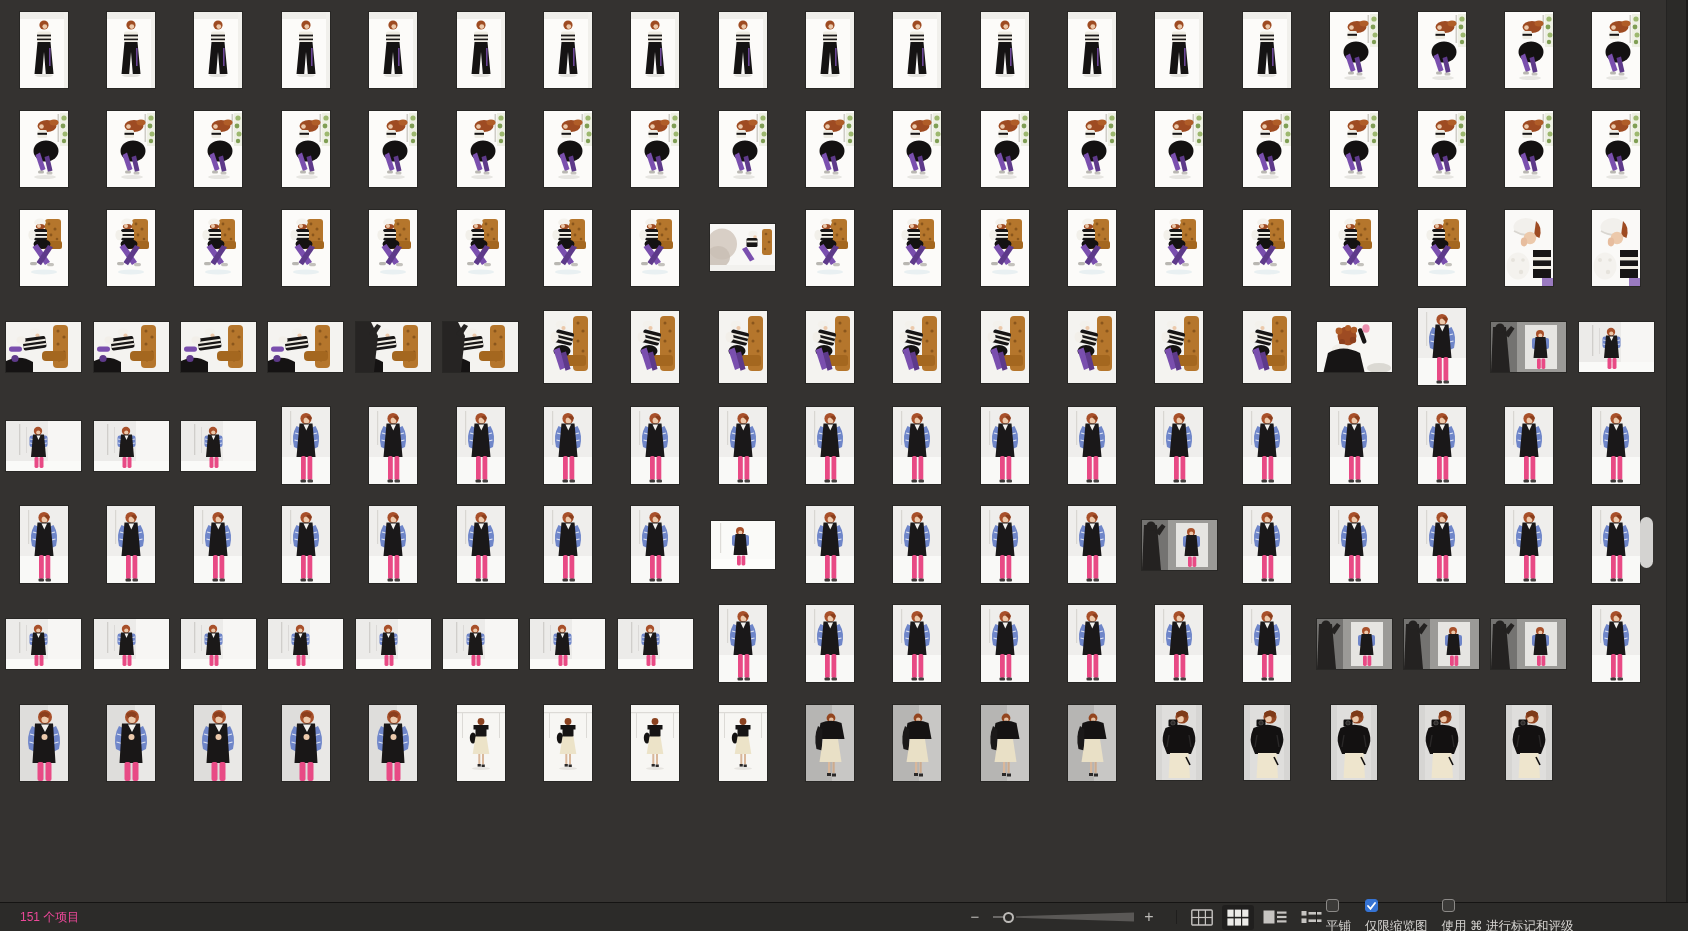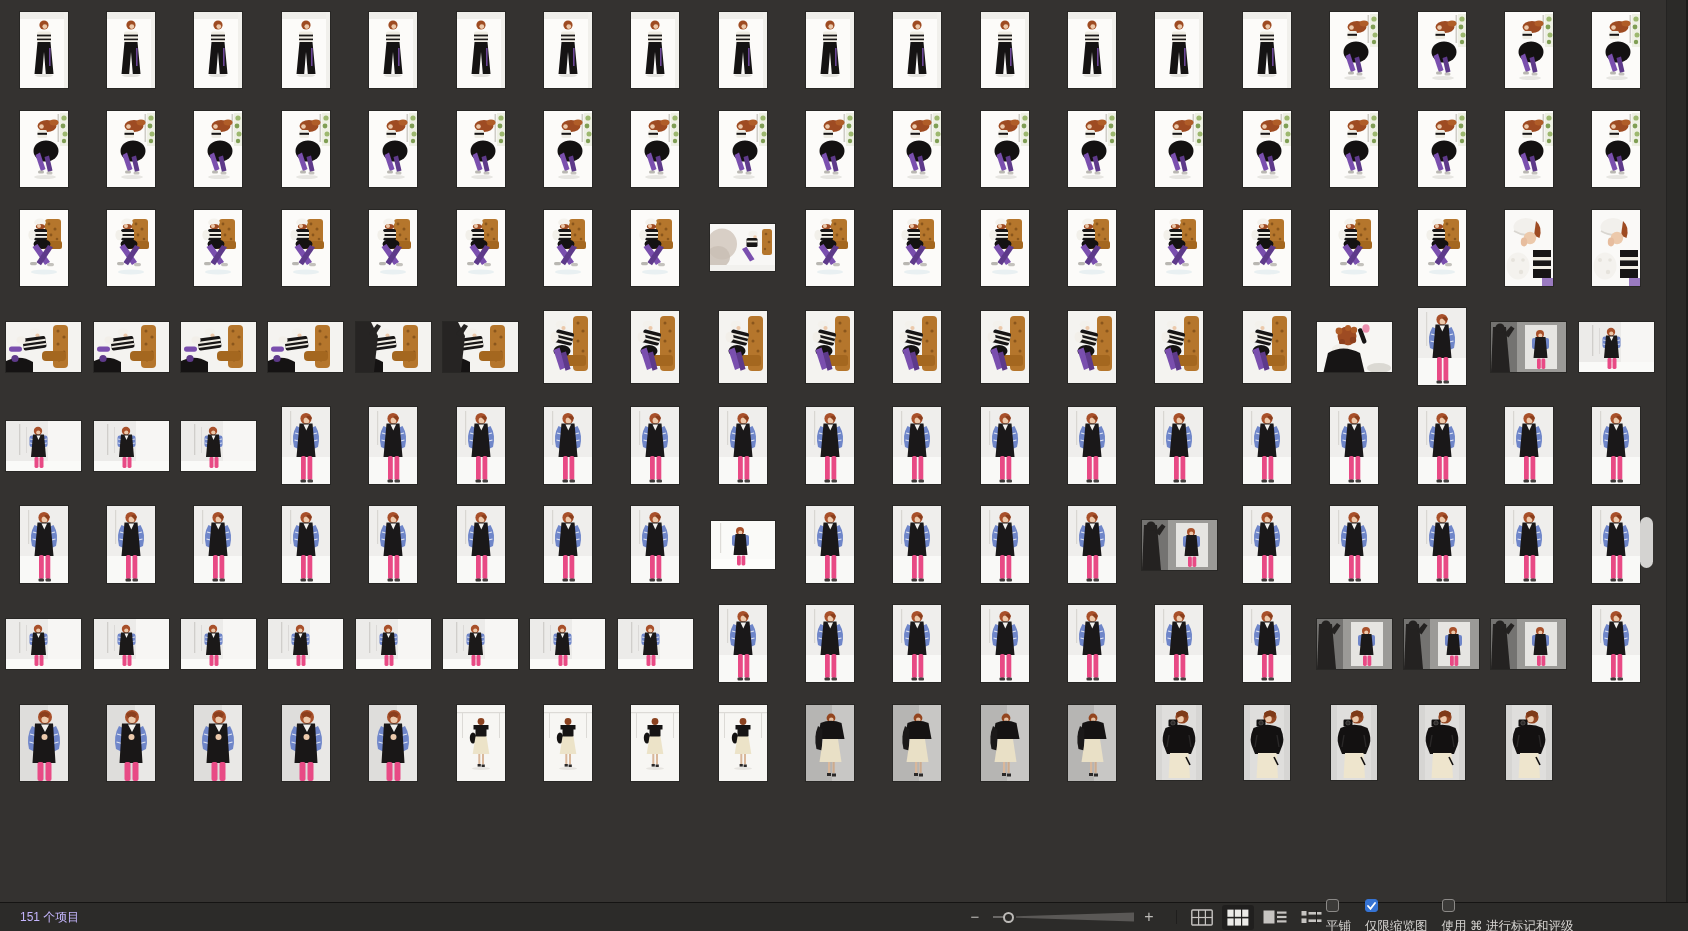--- a/index.html
+++ b/index.html
@@ -9,21 +9,21 @@
     grid-template-columns:repeat(19,1fr);grid-auto-rows:99px;
     justify-items:center;align-items:center;}
   .cell{display:flex;align-items:center;justify-content:center;}
   .cell svg{display:block;box-shadow:0 0 0 1px rgba(0,0,0,0.22);}
   .right-gutter{position:absolute;left:1666px;top:0;width:22px;height:902px;
     background:#2b2a28;border-left:1px solid #242322;border-right:2px solid #1d1c1b;box-sizing:border-box;}
   .scroll-thumb{position:absolute;left:1640px;top:517px;width:13px;height:51px;
     border-radius:6.5px;background:#d4d3d1;}
   .statusbar{position:absolute;left:0;top:902px;width:1688px;height:29px;
     background:#2c2b29;border-top:1px solid #151413;box-sizing:border-box;color:#c9c7c4;}
-  .count{position:absolute;left:20px;top:0;line-height:28px;font-size:12px;color:#c4b5fd;}
+  .count{position:absolute;left:20px;top:0;line-height:28px;font-size:12px;color:#ec4899;}
   .zoomctl{position:absolute;left:966px;top:0;height:28px;display:flex;align-items:center;}
   .zbtn{width:18px;text-align:center;color:#bdbbb8;font-size:15px;line-height:28px;cursor:default;}
   .zbtn.plus{font-size:16px;}
   .slider{position:relative;width:150px;height:28px;margin:0 3px;}
   .sl-line{position:absolute;left:6px;top:13.4px;width:16px;height:1.4px;background:#6b6967;}
   .sl-knob{position:absolute;left:16px;top:8.5px;width:11px;height:11px;border-radius:50%;
     background:#2c2b29;border:2px solid #bdbbb8;box-sizing:border-box;}
   .sl-wedge{position:absolute;left:29px;top:9px;width:118px;height:10px;background:#5a5856;
     clip-path:polygon(0 42%,100% 4%,100% 96%,0 58%);}
   .vsep{position:absolute;top:7px;width:1px;height:14px;background:#1f1e1d;}

